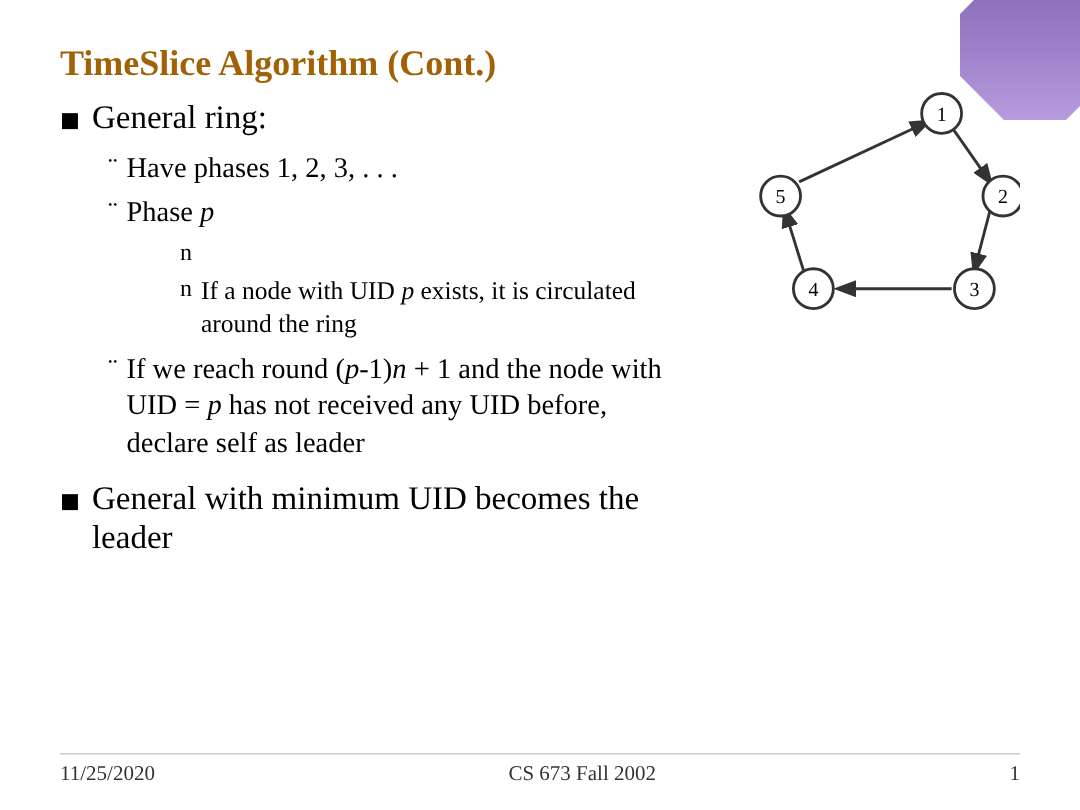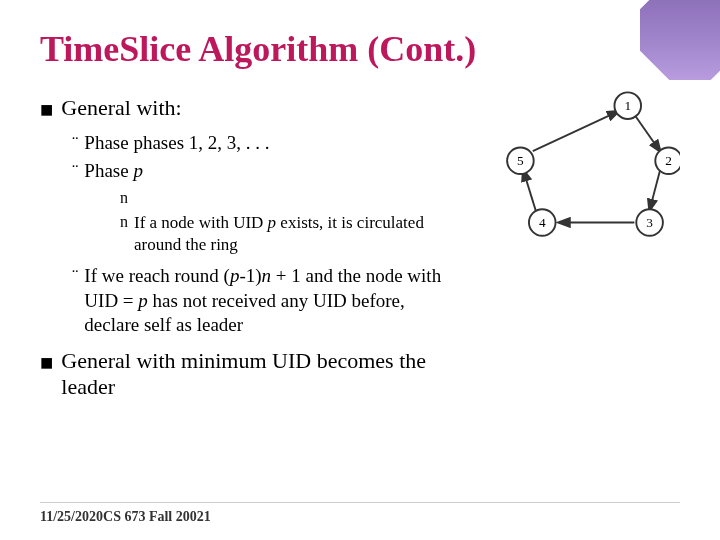--- a/index.html
+++ b/index.html
@@ -35,24 +35,24 @@
       position: absolute;
       top: -20px;
       right: -20px;
       width: 100px;
       height: 100px;
       background: linear-gradient(135deg, #7B5EA7 0%, #9B7FC7 50%, #C4A8E8 100%);
       transform: rotate(45deg);
     }
 
     h1 {
-      font-size: 36px;
+      font-size: 24px;
       font-weight: bold;
-      color: #be185d;
-      margin-bottom: 25px;
+      color: #a16207;
+      margin-bottom: 9px;
       line-height: 1.1;
     }
 
     .content {
       display: flex;
       flex-direction: row;
       gap: 0;
     }
 
     .text-section {
@@ -125,53 +125,53 @@
       height: 160px;
     }
 
     
     .footer {
       position: absolute;
       bottom: 15px;
       left: 40px;
       right: 40px;
       display: flex;
+      justify-content: space-between;
       align-items: center;
       font-size: 14px;
       color: #333;
       border-top: 1px solid #ccc;
       padding-top: 6px;
-      font-weight: bold;
     }
   </style>
 </head>
 <body>
 
 <div class="slide">
 
   <div class="corner-decoration"></div>
 
   <h1>
     <span>TimeSlice Algorithm (Cont.)</span>
   </h1>
 
   <div class="content">
     <div class="text-section">
 
       <div class="bullet-main">
         <span class="bullet-symbol">■</span>
-        <span>General with:</span>
+        <span>General ring:</span>
       </div>
 
       <div class="sub-list">
 
         <div class="sub-item">
           <span class="sub-symbol">¨</span>
           <span>
-            <span>Phase phases 1, 2, 3, . . .</span>
+            <span>Have phases 1, 2, 3, . . .</span>
           </span>
         </div>
 
         <div class="sub-item">
           <span class="sub-symbol">¨</span>
           <span>
             <span>Phase </span><span class="italic">p</span>
           </span>
         </div>
 

